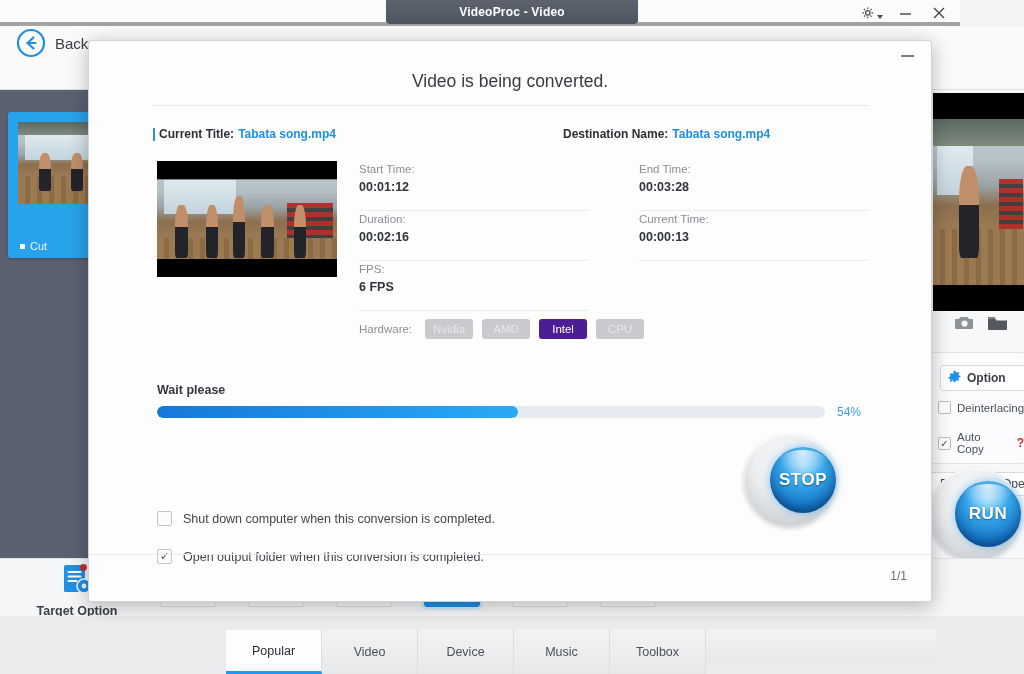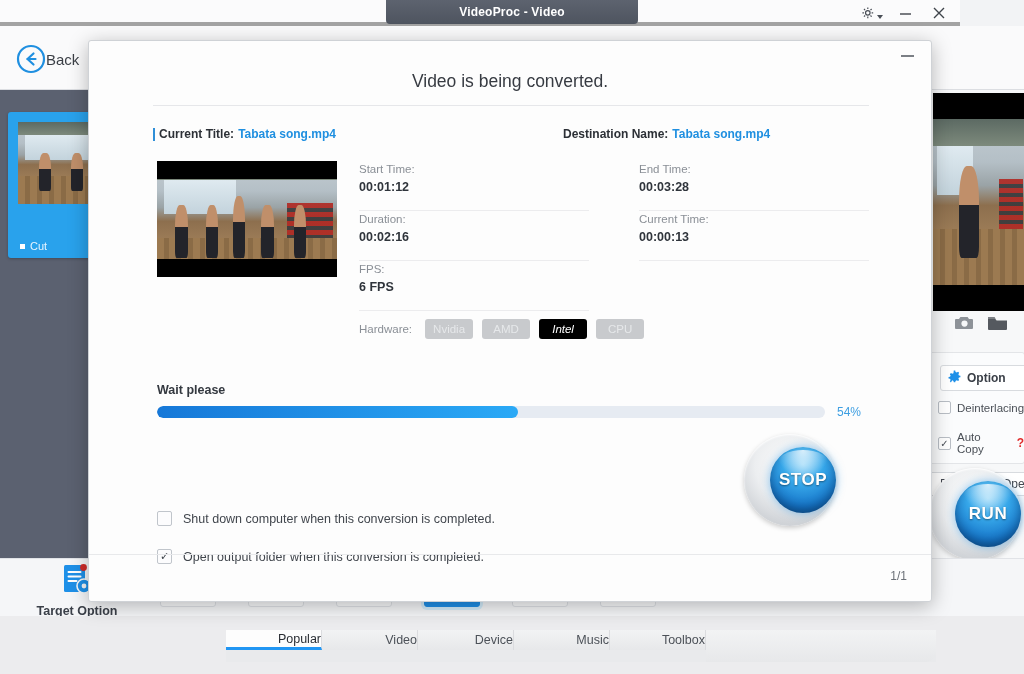--- a/index.html
+++ b/index.html
@@ -36,22 +36,22 @@
     color: #4a4f57;
   }
   .tb-btn svg { display: block; }
 
   
   .topbar {
     position: absolute; left: 0; top: 26px; width: 1024px; height: 64px;
     background: #fafafb; border-bottom: 1px solid #dcdee2;
   }
   .back-btn {
-    position: absolute; left: 16px; top: 44px;
-    display: flex; align-items: center;  text-align: right;
+    position: absolute; left: 16px; top: 28px;
+    display: flex; align-items: center; gap: 9px; text-align: right;
   }
   .back-circle { width: 30px; height: 30px; }
   .back-label { font-size: 15px; color: #3b3f46; }
 
   .workspace {
     position: absolute; left: 0; top: 90px; width: 1024px; height: 468px;
     background: #5b6170;
   }
   .media-card {
     position: absolute; left: 8px; top: 22px; width: 196px; height: 146px;
@@ -110,21 +110,21 @@
   
   .tabbar {
     position: absolute; left: 0; top: 616px; width: 1024px; height: 58px;
     background: #ececee;
   }
   .tabbar-inner {
     position: absolute; left: 226px; top: 14px; height: 32px; display: flex;
     background: #e9eaec; border-radius: 4px 4px 0 0;
   }
   .btab {
-    width: 96px; height: 20px; display: flex; align-items: center; justify-content: flex-end;
+    width: 96px; height: 44px; display: flex; align-items: center; justify-content: center;
     font-size: 12.5px; color: #4c5158;
     border-right: 1px solid #dbdcdf;
     background: linear-gradient(180deg,#f2f3f4,#e7e8ea);
   }
   .btab.active {
     background: #fdfdfd; color: #2b2f35;
     border-bottom: 3px solid #2196f3;
   }
   .tabbar-tail {
     width: 230px; height: 32px;
@@ -228,21 +228,21 @@
   .info-k { font-size: 11.5px; color: #8a8f96; margin-bottom: 5px; }
   .info-v { font-size: 12.5px; color: #2f343b; font-weight: bold; }
 
   .hw-row { position: absolute; left: 270px; top: 278px; display: flex; align-items: center; gap: 9px; }
   .hw-lbl { font-size: 11.5px; color: #8a8f96; margin-right: 4px; }
   .hw-chip {
     width: 48px; height: 20px; border-radius: 3px;
     display: flex; align-items: center; justify-content: center;
     font-size: 11.5px; background: #c8cacd; color: #e6e8ea;
   }
-  .hw-chip.on { background: #000000; color: #fff; font-style: italic; }
+  .hw-chip.on { background: #4c1d95; color: #fff; }
 
   .wait-lbl { position: absolute; left: 68px; top: 342px; font-size: 12.5px; font-weight: bold; color: #343940; }
   .pbar-track {
     position: absolute; left: 68px; top: 365px; width: 668px; height: 12px;
     background: #e6ebf2; border-radius: 6px; overflow: hidden;
   }
   .pbar-fill { height: 100%; border-radius: 6px; background: linear-gradient(90deg,#1678d8 0%,#2aa9f6 100%); }
   .pbar-pct { position: absolute; left: 748px; top: 364px; font-size: 12px; color: #3e9fe2; }
 
   .dlg-check { position: absolute; left: 68px; display: flex; align-items: center; gap: 11px; font-size: 12.5px; color: #41464d; }

